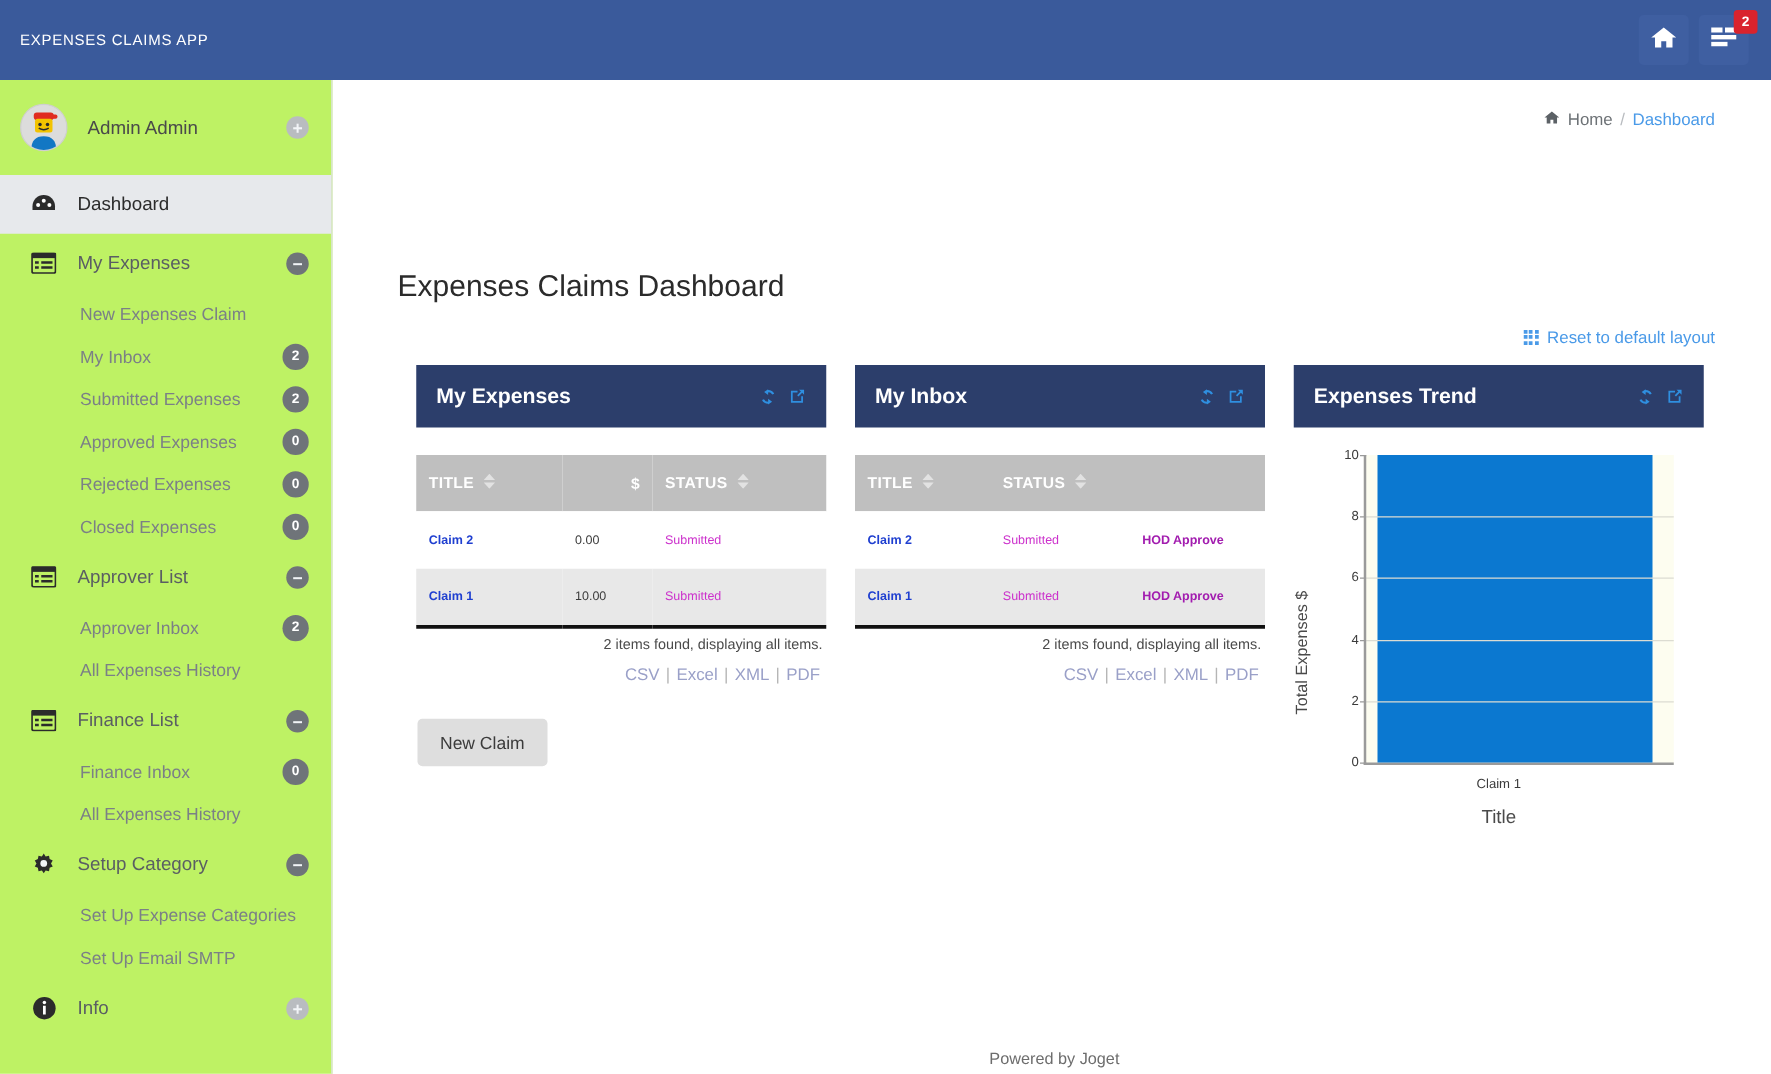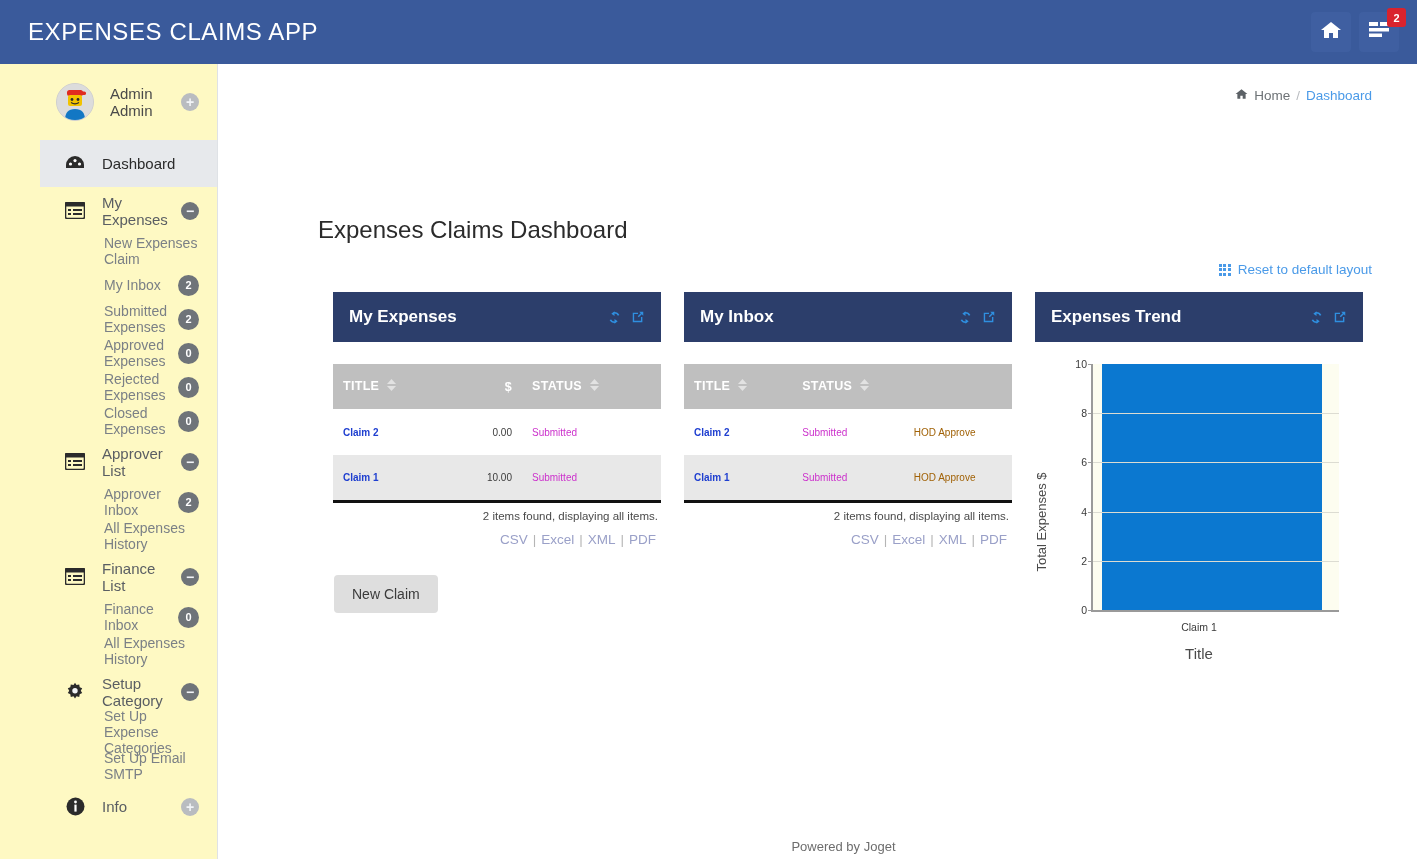--- a/index.html
+++ b/index.html
@@ -10,43 +10,42 @@
     overflow: hidden;
   }
 
   
   #topbar {
     position: absolute; top: 0; left: 0; width: 1417px; height: 64px;
     background: #3a5a9b;
     display: flex; align-items: center; justify-content: space-between;
   }
   #app-title {
-    color: #ffffff; font-size: 24px; letter-spacing: .6px;
-    margin-left: 28px; font-weight: 400;
+    color: #ffffff; font-size: 12px; letter-spacing: .6px;
+    margin-left: 16px; font-weight: 400;
   }
   #topbar-actions { display: flex; align-items: center; margin-right: 18px; gap: 8px; }
   .topbtn {
     width: 40px; height: 40px; border-radius: 4px;
     background: #3f5fa1;
     display: flex; align-items: center; justify-content: center;
     position: relative; cursor: pointer;
   }
   .badge-red {
     position: absolute; top: -4px; right: -7px;
     background: #d9232d; color: #fff; font-size: 11px; font-weight: bold;
     min-width: 19px; height: 19px; border-radius: 3px;
     display: flex; align-items: center; justify-content: center; padding: 0 3px;
   }
 
   
   #sidebar {
-    position: absolute; top: 64px; left: 0; width: 218px; height: 795px;
-    background: #fef9c3; border-right: 1px solid #dfe2e6;
+    position: absolute; top: 64px; left: 0; width: 266px; height: 795px;
+    background: #bef264; border-right: 1px solid #dfe2e6;
     overflow: hidden;
-    padding-left: 40px;
   }
   #user-row {
     height: 76px; display: flex; align-items: center; padding: 0 18px 0 16px;
   }
   #avatar {
     width: 38px; height: 38px; border-radius: 50%;
     background: #d8d8d8; overflow: hidden; flex: 0 0 38px;
     border: 1px solid #cfcfcf;
   }
   #user-name { flex: 1; margin-left: 16px; color: #4a4a4a; font-size: 15px; }
@@ -133,24 +132,24 @@
     height: 45px; padding: 0 10px; text-align: left; vertical-align: middle;
   }
   table.dt thead th.num { text-align: right; }
   .sortbox { display: inline-block; margin-left: 8px; vertical-align: middle; opacity: .55; }
   table.dt tbody td {
     height: 46px; padding: 0 10px; font-size: 10px; color: #3b3b3b;
     vertical-align: middle; background: #fff;
   }
   table.dt tbody tr.alt td { background: #e8e8e8; }
   table.dt tbody tr:last-child td { border-bottom: 3px solid #111; }
-  td.num { text-align: right; }
+  td.num { text-align: left; }
   .lnk-title { color: #1f3fd0; font-weight: bold; cursor: pointer; }
   .st-submitted { color: #cc31cc; }
-  .lnk-act { color: #a16207; font-weight: normal; cursor: pointer; }
+  .lnk-act { color: #a21caf; font-weight: bold; cursor: pointer; }
   .found-note { text-align: right; font-size: 11.5px; color: #4a4a4a; padding: 7px 3px 0 0; }
   .exports { text-align: right; padding: 10px 3px 0 0; font-size: 13.5px; color: #9aa0c8; }
   .exports a { color: #9aa0c8; cursor: pointer; text-decoration: none; margin: 12px 2px; }
   .exports span.sep { color: #b5b5b5; margin: 0 3px; }
 
   #new-claim-btn {
     position: absolute; top: 511px; left: 64px;
     background: #dedede; color: #3b3b3b; border: none;
     font-size: 14px; font-family: "Liberation Sans", sans-serif;
     padding: 11px 18px; border-radius: 4px; cursor: pointer;

